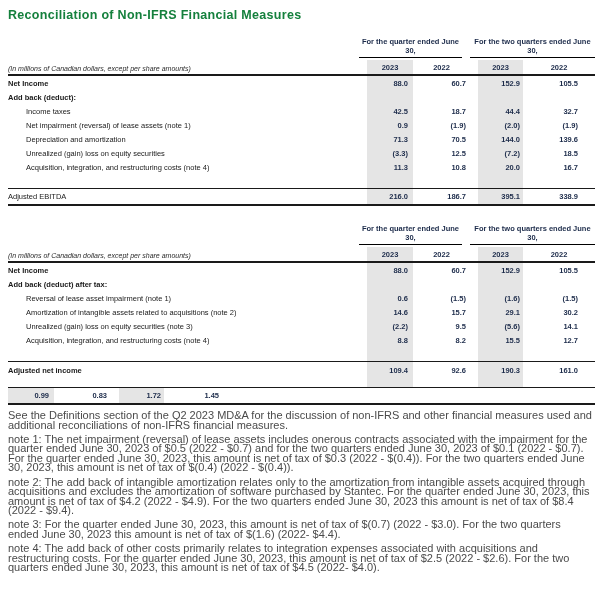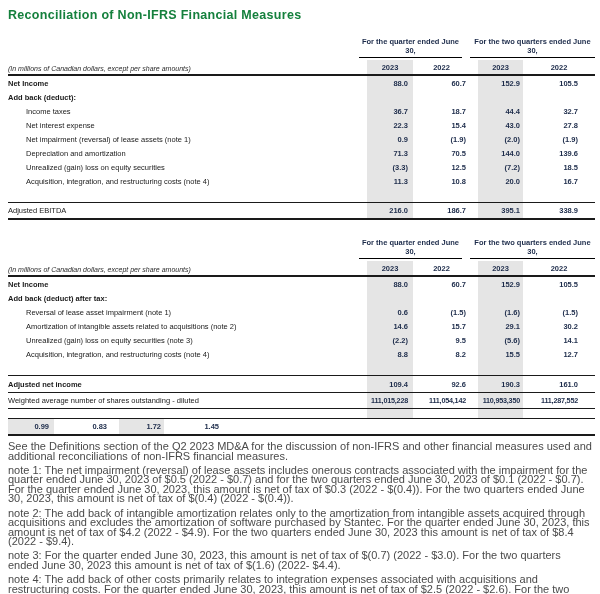--- a/index.html
+++ b/index.html
@@ -103,31 +103,24 @@
       </div>
       <div class="trow section">
         <div class="tlabel">Add back (deduct):</div>
         <div class="val c1 shaded"></div>
         <div class="val c2"></div>
         <div class="val c3 shaded"></div>
         <div class="val c4"></div>
       </div>
       <div class="trow item">
         <div class="tlabel">Income taxes</div>
-        <div class="val c1 shaded">36.7</div>
+        <div class="val c1 shaded">42.5</div>
         <div class="val c2">18.7</div>
         <div class="val c3 shaded">44.4</div>
         <div class="val c4">32.7</div>
-      </div>
-      <div class="trow item">
-        <div class="tlabel">Net interest expense</div>
-        <div class="val c1 shaded">22.3</div>
-        <div class="val c2">15.4</div>
-        <div class="val c3 shaded">43.0</div>
-        <div class="val c4">27.8</div>
       </div>
       <div class="trow item">
         <div class="tlabel">Net impairment (reversal) of lease assets (note 1)</div>
         <div class="val c1 shaded">0.9</div>
         <div class="val c2">(1.9)</div>
         <div class="val c3 shaded">(2.0)</div>
         <div class="val c4">(1.9)</div>
       </div>
       <div class="trow item">
         <div class="tlabel">Depreciation and amortization</div>
@@ -230,27 +223,20 @@
         <div class="val c3 shaded"></div>
         <div class="val c4"></div>
       </div>
       <div class="trow subtotal">
         <div class="tlabel">Adjusted net income</div>
         <div class="val c1 shaded">109.4</div>
         <div class="val c2">92.6</div>
         <div class="val c3 shaded">190.3</div>
         <div class="val c4">161.0</div>
       </div>
-      <div class="trow shares">
-        <div class="tlabel">Weighted average number of shares outstanding - diluted</div>
-        <div class="val c1 shaded">111,015,228</div>
-        <div class="val c2">111,054,142</div>
-        <div class="val c3 shaded">110,953,350</div>
-        <div class="val c4">111,287,552</div>
-      </div>
       <div class="trow spacer2">
         <div class="tlabel"></div>
         <div class="val c1 shaded"></div>
         <div class="val c2"></div>
         <div class="val c3 shaded"></div>
         <div class="val c4"></div>
       </div>
       <div class="trow total">
         <div class="val c1 shaded">0.99</div>
         <div class="val c2">0.83</div>

